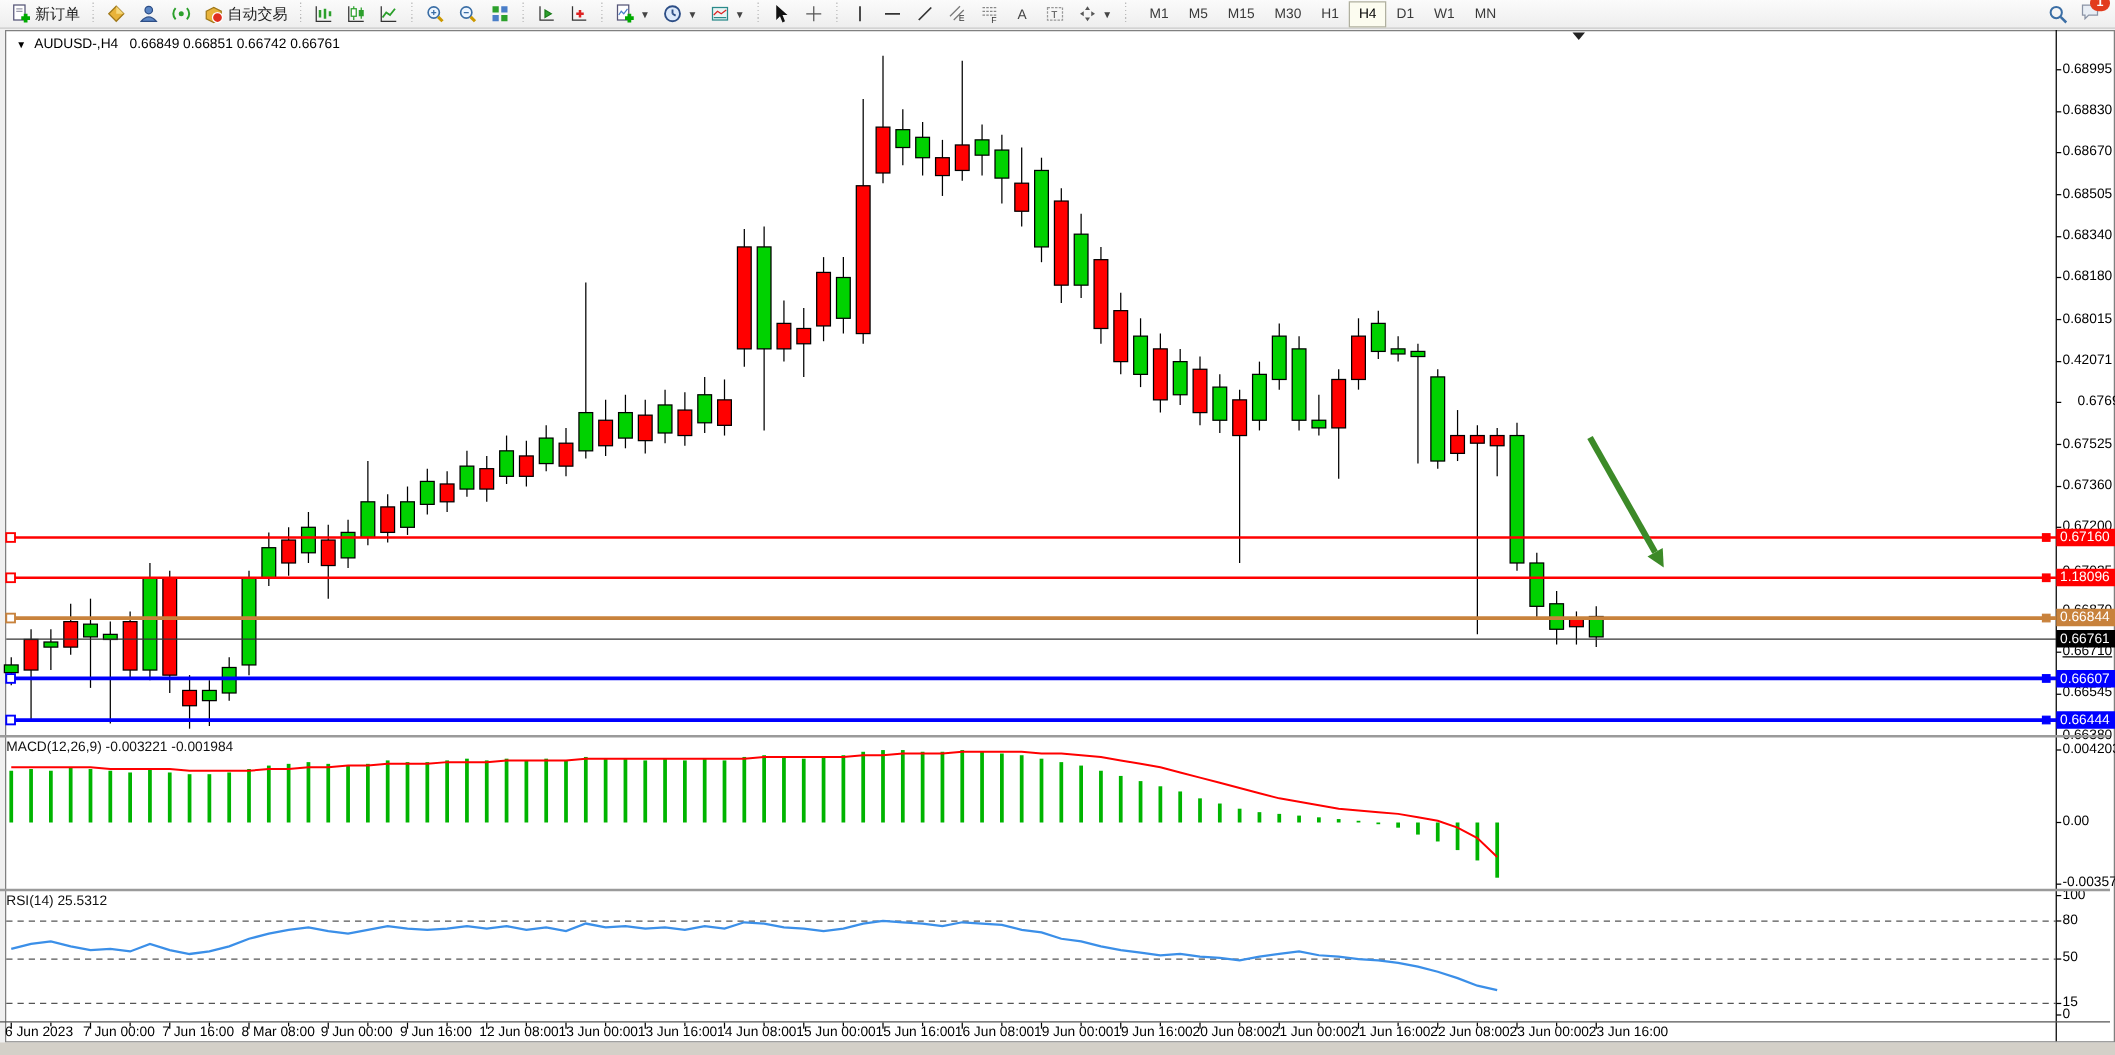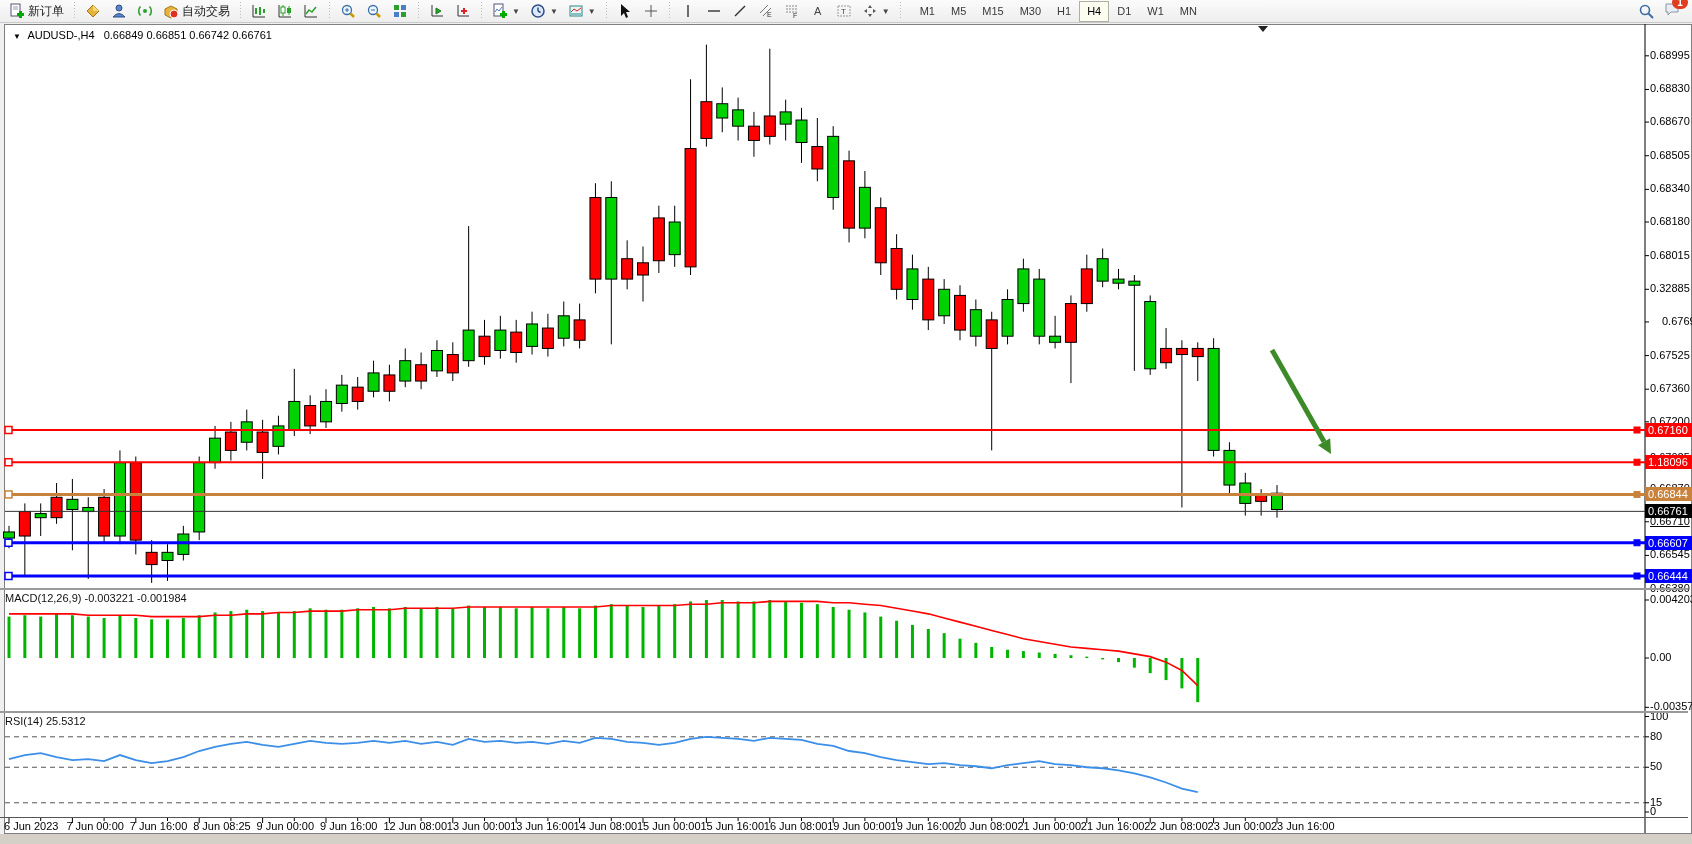--- a/index.html
+++ b/index.html
@@ -659,21 +659,21 @@
   </svg>
 
 <div id="labels-layer">
     <div class="ax-lab" style="left: 1650px; top: 48.8157px;">0.68995</div>
     <div class="ax-lab" style="left: 1650px; top: 82.4617px;">0.68830</div>
     <div class="ax-lab" style="left: 1650px; top: 115.088px;">0.68670</div>
     <div class="ax-lab" style="left: 1650px; top: 148.734px;">0.68505</div>
     <div class="ax-lab" style="left: 1650px; top: 182.38px;">0.68340</div>
     <div class="ax-lab" style="left: 1650px; top: 215.007px;">0.68180</div>
     <div class="ax-lab" style="left: 1650px; top: 248.653px;">0.68015</div>
-    <div class="ax-lab" style="left: 1650px; top: 282.299px;">0.32885</div>
+    <div class="ax-lab" style="left: 1650px; top: 282.299px;">0.42071</div>
     <div class="ax-lab" style="left: 1650px; top: 314.925px; padding-left: 12px;">0.67690</div>
     <div class="ax-lab" style="left: 1650px; top: 348.571px;">0.67525</div>
     <div class="ax-lab" style="left: 1650px; top: 382.217px;">0.67360</div>
     <div class="ax-lab" style="left: 1650px; top: 414.843px;">0.67200</div>
     <div class="ax-lab" style="left: 1650px; top: 450.529px;">0.67025</div>
     <div class="ax-lab" style="left: 1650px; top: 482.135px;">0.66870</div>
     <div class="ax-lab" style="left: 1650px; top: 514.762px; text-decoration: underline;">0.66710</div>
     <div class="ax-lab" style="left: 1650px; top: 548.408px;">0.66545</div>
     <div class="ax-lab" style="left: 1650px; top: 582.054px;">0.66380</div>
     <div class="hline-lab" style="left: 1645px; top: 423px; background: rgb(255, 0, 0);">0.67160</div>
@@ -686,21 +686,21 @@
     <div class="ax-lab" style="left: 1650px; top: 651px;">0.00</div>
     <div class="ax-lab" style="left: 1650px; top: 700.335px;">-0.003575</div>
     <div class="ax-lab" style="left: 1650px; top: 709.5px;">100</div>
     <div class="ax-lab" style="left: 1650px; top: 729.8px;">80</div>
     <div class="ax-lab" style="left: 1650px; top: 760.25px;">50</div>
     <div class="ax-lab" style="left: 1650px; top: 795.775px;">15</div>
     <div class="ax-lab" style="left: 1650px; top: 805px;">0</div>
     <div class="t-lab" style="left: 4px; top: 820px;">6 Jun 2023</div>
     <div class="t-lab" style="left: 66.4px; top: 820px;">7 Jun 00:00</div>
     <div class="t-lab" style="left: 129.8px; top: 820px;">7 Jun 16:00</div>
-    <div class="t-lab" style="left: 193.2px; top: 820px;">8 Jun 08:25</div>
+    <div class="t-lab" style="left: 193.2px; top: 820px;">8 Mar 08:00</div>
     <div class="t-lab" style="left: 256.6px; top: 820px;">9 Jun 00:00</div>
     <div class="t-lab" style="left: 320px; top: 820px;">9 Jun 16:00</div>
     <div class="t-lab" style="left: 383.4px; top: 820px;">12 Jun 08:00</div>
     <div class="t-lab" style="left: 446.8px; top: 820px;">13 Jun 00:00</div>
     <div class="t-lab" style="left: 510.2px; top: 820px; text-align: right;">13 Jun 16:00</div>
     <div class="t-lab" style="left: 573.6px; top: 820px;">14 Jun 08:00</div>
     <div class="t-lab" style="left: 637px; top: 820px;">15 Jun 00:00</div>
     <div class="t-lab" style="left: 700.4px; top: 820px;">15 Jun 16:00</div>
     <div class="t-lab" style="left: 763.8px; top: 820px;">16 Jun 08:00</div>
     <div class="t-lab" style="left: 827.2px; top: 820px;">19 Jun 00:00</div>

